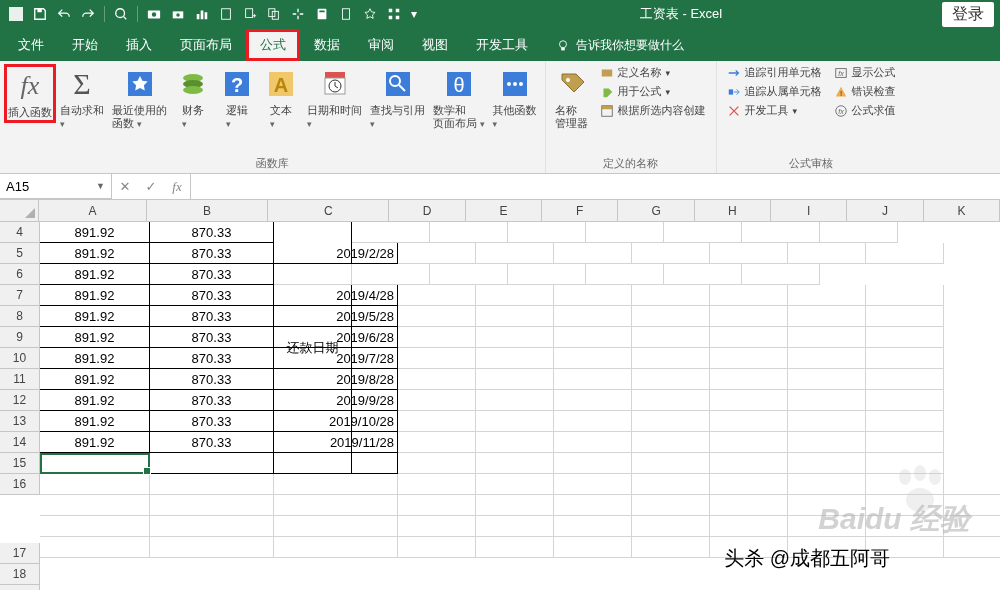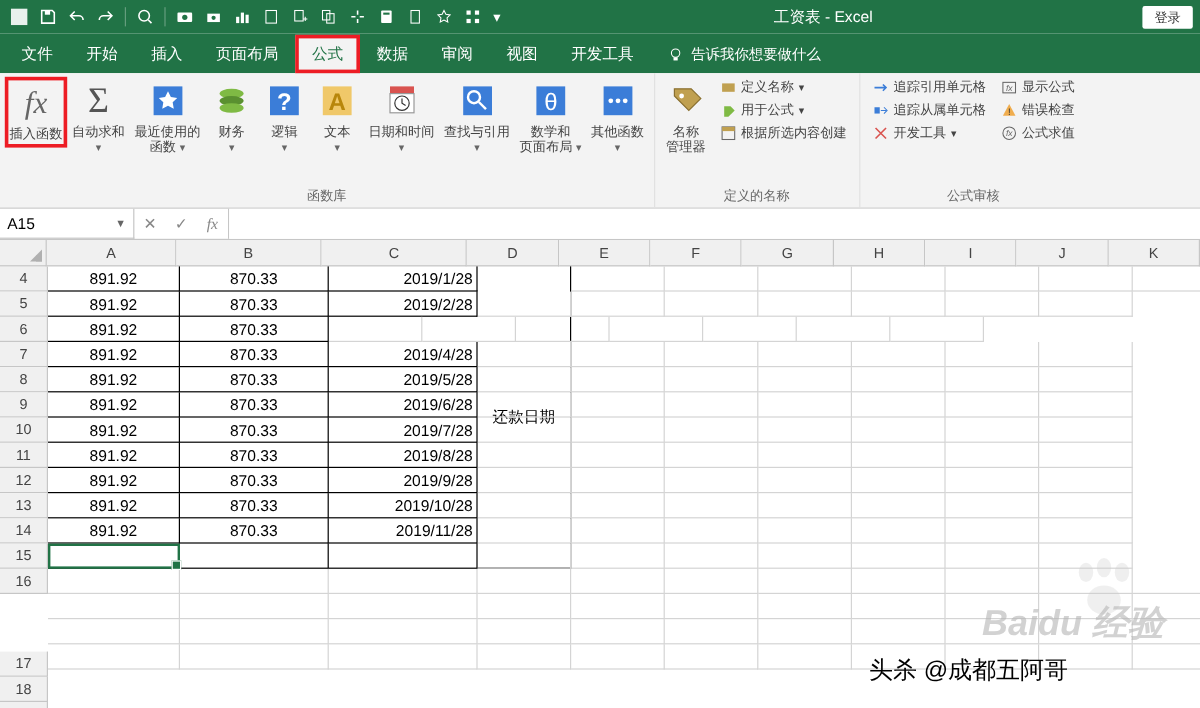--- a/index.html
+++ b/index.html
@@ -5,38 +5,38 @@
     * { margin: 0; padding: 0; box-sizing: border-box; }
     body { font-family: "Microsoft YaHei", Arial, sans-serif; font-size: 12px; background: #fff; width: 1000px; height: 590px; overflow: hidden; position: relative; }
     
     
     .titlebar { background: #217346; height: 28px; display: flex; align-items: center; color: #fff; padding: 0 6px; }
     .titlebar-icons { display: flex; gap: 4px; align-items: center; }
     .tb-icon { width: 20px; height: 20px; display: flex; align-items: center; justify-content: center; cursor: pointer; }
     .tb-icon svg { width: 14px; height: 14px; fill: #fff; }
     .tb-sep { width: 1px; height: 16px; background: rgba(255,255,255,0.3); margin: 0 2px; }
     .titlebar-title { flex: 1; text-align: center; font-size: 13px; }
-    .login-btn { background: #fff; color: #333; padding: 2px 10px; border-radius: 2px; cursor: pointer; font-size: 11px; }
+    .login-btn { background: #fff; color: #333; padding: 2px 10px; border-radius: 2px; cursor: pointer; font-size: 16px; }
     
     
     .menubar { background: #217346; height: 33px; display: flex; align-items: flex-end; padding: 0 4px; }
     .menu-item { padding: 7px 14px; color: #fff; cursor: pointer; font-size: 13px; }
     .menu-item.active { background: #f3f3f3; color: #217346; }
     .red-box-tab { border: 3px solid #ed1c24; padding: 4px 11px; }
     .tell-me { display: flex; align-items: center; gap: 6px; padding: 7px 14px; color: #fff; }
     .bulb { width: 14px; height: 14px; }
     
     
     .ribbon { background: #f3f3f3; height: 113px; border-bottom: 1px solid #c6c6c6; display: flex; }
     .ribbon-group { border-right: 1px solid #e1e1e1; display: flex; flex-direction: column; padding: 3px 4px 0; }
     .ribbon-group-content { flex: 1; display: flex; align-items: flex-start; }
     .ribbon-group-label { text-align: center; font-size: 11px; color: #666; padding: 2px 0; }
     .rb-btn { display: flex; flex-direction: column; align-items: center; padding: 2px 4px; cursor: pointer; min-width: 44px; }
     .rb-btn-icon { width: 36px; height: 36px; display: flex; align-items: center; justify-content: center; margin-bottom: 2px; }
-    .rb-btn-label { font-size: 11px; text-align: center; line-height: 1.2; color: #444; }
+    .rb-btn-label { font-size: 11px; line-height: 1.2; color: #444; }
     .rb-btn-label .arrow { font-size: 9px; color: #666; }
     .red-box-btn { border: 3px solid #ed1c24; padding: 1px; }
     .rb-small-list { display: flex; flex-direction: column; padding: 0 4px; gap: 2px; }
     .rb-small-item { display: flex; align-items: center; gap: 4px; font-size: 11px; cursor: pointer; padding: 1px 2px; color: #444; white-space: nowrap; }
     .rb-small-item svg { width: 14px; height: 14px; flex-shrink: 0; }
     
     
     .formula-row { height: 26px; display: flex; align-items: center; border-bottom: 1px solid #c6c6c6; background: #fff; }
     .name-box { width: 112px; border: 1px solid #c6c6c6; border-left: none; border-top: none; height: 100%; display: flex; align-items: center; padding: 0 6px; font-size: 13px; }
     .name-box-arrow { margin-left: auto; font-size: 9px; color: #666; }
@@ -429,21 +429,20 @@
         <div class="row-header" style="height: 21px;">16</div>
         <div class="row-header" style="height: 21px; margin-top: 48px;">17</div>
         <div class="row-header" style="height: 21px;">18</div>
         <div class="row-header" style="height: 21px;">19</div>
       </div>
     <div class="cells" id="cells">
       <div class="active-cell" style="left:0;top:231px;width:110px;height:21px;"></div>
     <div class="cell-row">
           <div class="cell center" style="width: 110px; border-right: 1px solid rgb(0, 0, 0); border-bottom: 1px solid rgb(0, 0, 0);">891.92</div>
           <div class="cell center" style="width: 124px; border-right: 1px solid rgb(0, 0, 0); border-bottom: 1px solid rgb(0, 0, 0);">870.33</div>
-          <div class="cell right" style="width: 124px; border-right: 1px solid rgb(0, 0, 0); border-bottom: 1px solid rgb(0, 0, 0);">2019/1/28</div>
           <div class="cell center" style="width: 78px; height: 252px; border-right: 1px solid rgb(0, 0, 0); border-bottom: 1px solid rgb(0, 0, 0);">还款日期</div>
           <div class="cell" style="width: 78px;"></div>
           <div class="cell" style="width: 78px;"></div>
           <div class="cell" style="width: 78px;"></div>
           <div class="cell" style="width: 78px;"></div>
           <div class="cell" style="width: 78px;"></div>
           <div class="cell" style="width: 78px;"></div>
           <div class="cell" style="width: 78px;"></div>
         </div>
         <div class="cell-row">

